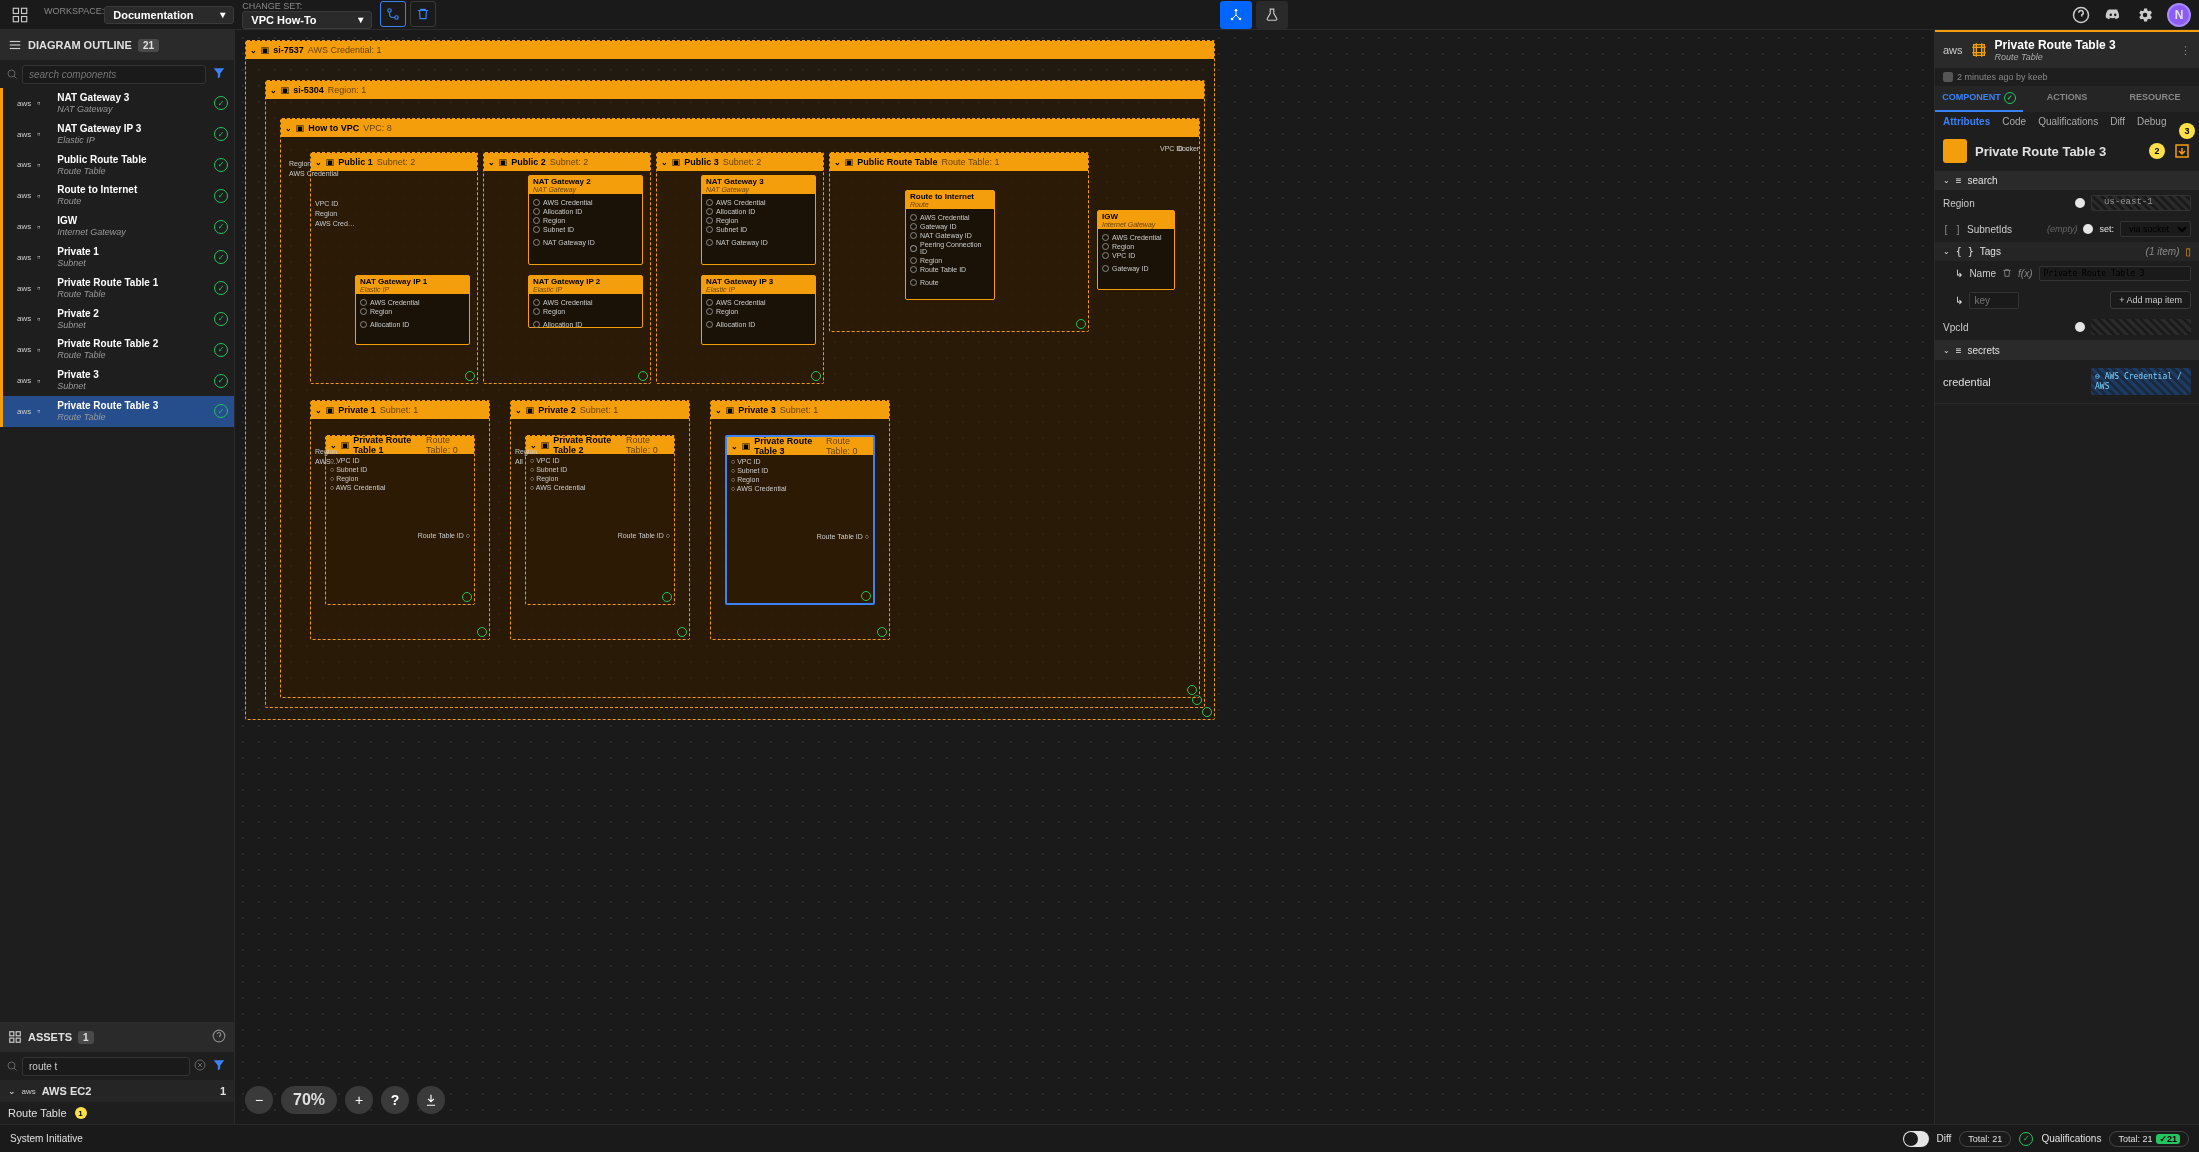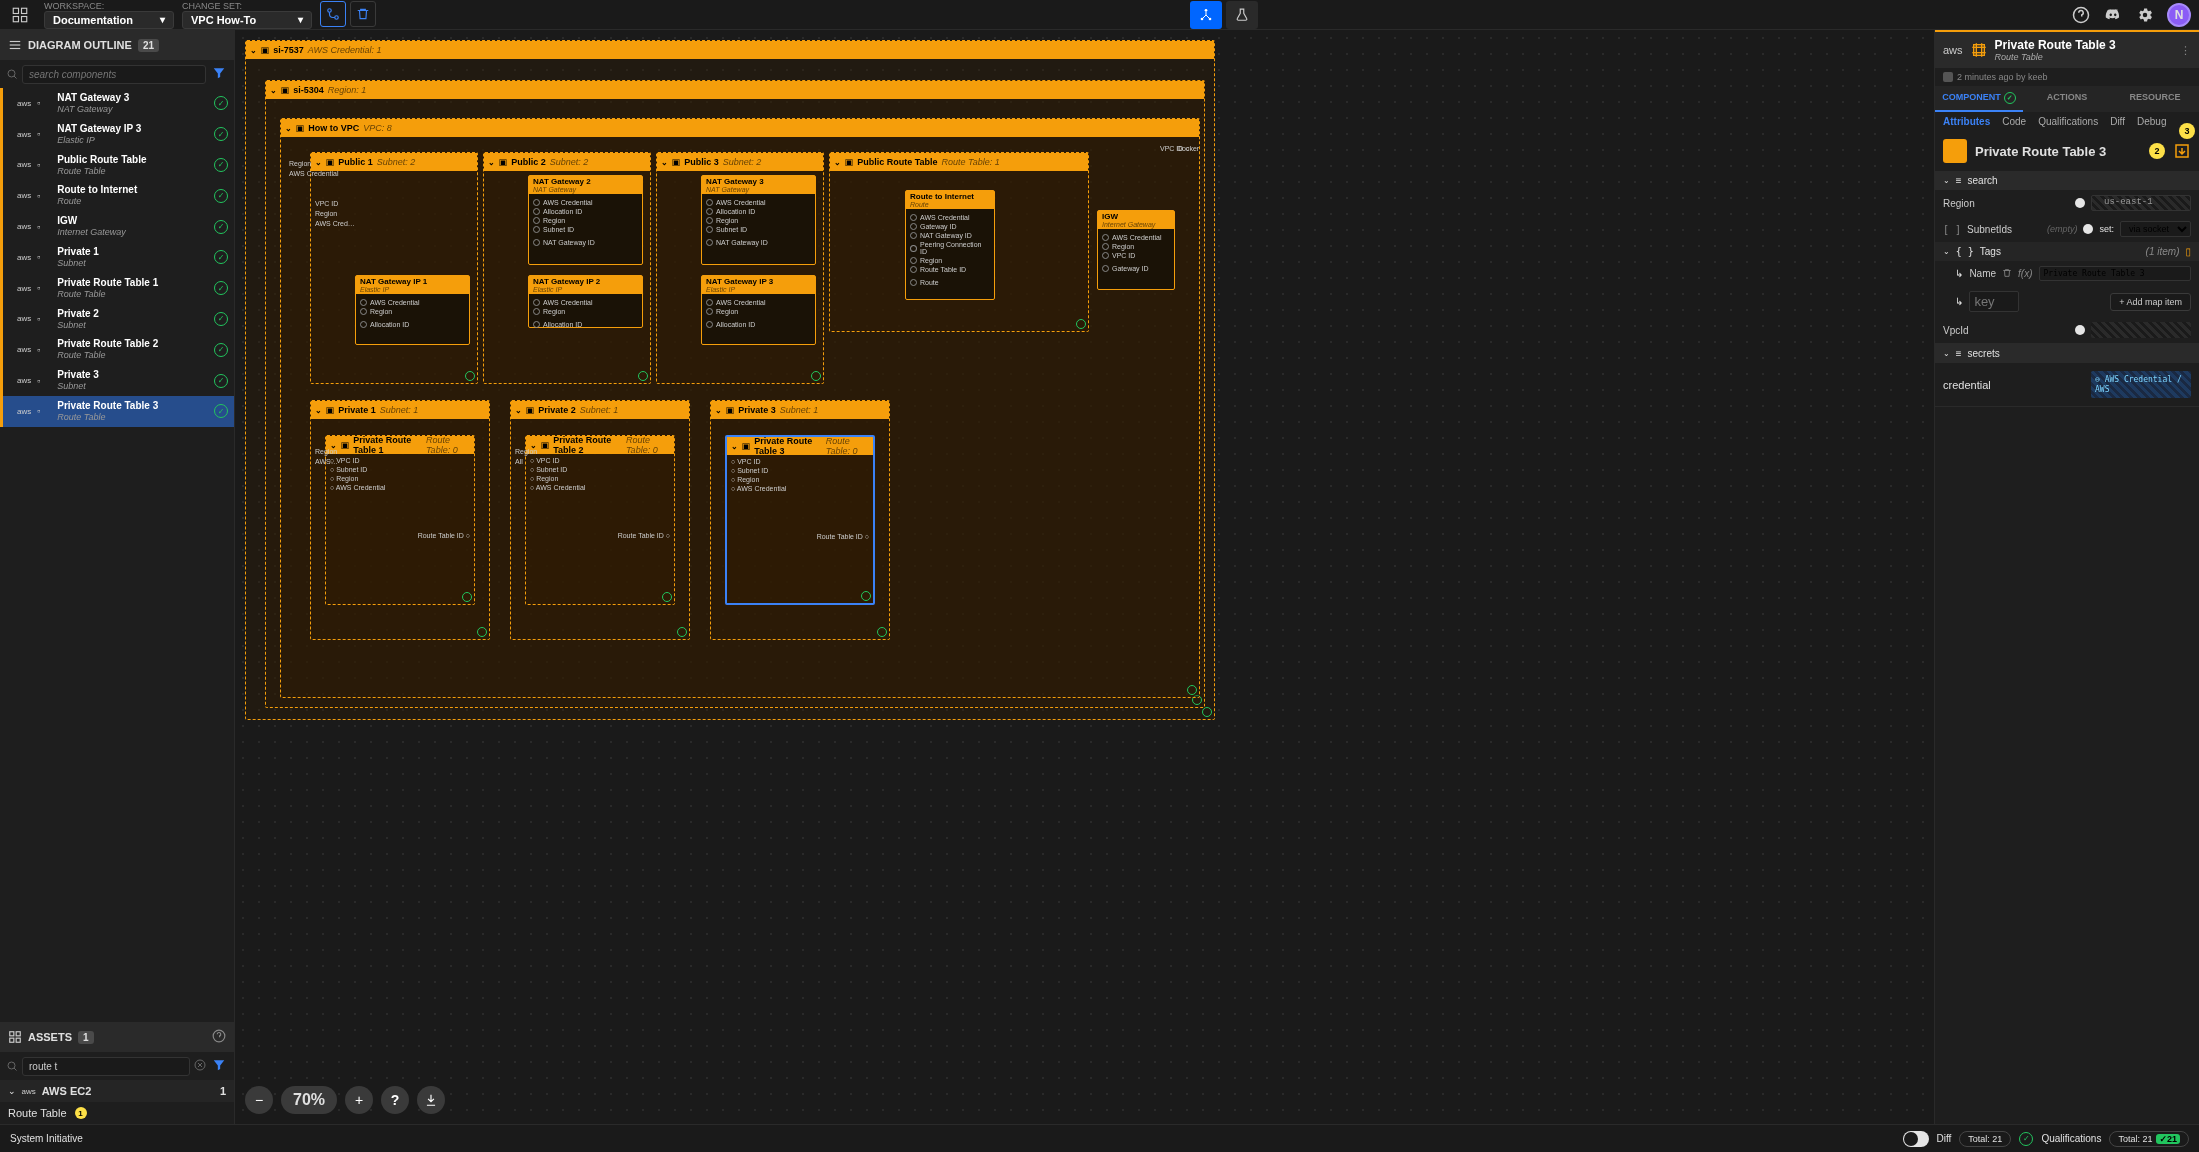--- a/index.html
+++ b/index.html
@@ -42,21 +42,21 @@
 .asset-group{display:flex;align-items:center;padding:5px 8px;gap:6px;background:#252525}
 .asset-group .chev{font-size:9px}
 .asset-group .cnt{margin-left:auto}
 .asset-row{display:flex;align-items:center;padding:5px 8px;gap:8px}
 .asset-row .dot{width:12px;height:12px;border-radius:50%;background:#fde047;color:#000;font-size:8px;font-weight:700;display:flex;align-items:center;justify-content:center}
 .canvas{flex:1;position:relative;background:#1a1a1a;background-image:radial-gradient(circle,#2a2a2a 1px,transparent 1px);background-size:16px 16px;overflow:hidden}
 .canvas-inner{position:absolute;inset:10px 10px 50px 10px;overflow:hidden}
 .frame{position:absolute;border:1px dashed #f59e0b;border-radius:2px;background:rgba(48,28,4,0.35)}
 .frame-hdr{position:absolute;top:0;left:0;right:0;height:18px;background:#f59e0b;display:flex;align-items:center;padding:0 4px;gap:4px;font-size:9px;color:#000}
 .frame-hdr .fh-t{font-weight:700}
-.frame-hdr .fh-s{font-style:italic;color:rgba(0,0,0,0.6)}
+.frame-hdr .fh-s{color:rgba(0,0,0,0.6)}
 .frame-hdr .chv{font-size:8px;font-weight:700}
 .frame .corner-status{position:absolute;bottom:2px;right:2px;width:10px;height:10px;border:1px solid #22c55e;border-radius:50%}
 .frame.selected{border:2px solid #3b82f6}
 .node{position:absolute;border:1px solid #f59e0b;background:#1a1206;border-radius:2px}
 .node-hdr{height:18px;background:#f59e0b;color:#000;display:flex;align-items:center;padding:0 4px;font-size:8px;font-weight:700;flex-direction:column;align-items:flex-start;justify-content:center;line-height:1}
 .node-hdr .ns{font-style:italic;font-weight:400;color:rgba(0,0,0,0.6);font-size:7px}
 .node-body{padding:4px;font-size:7px;color:#ccc}
 .node-body .port{display:flex;align-items:center;gap:3px;padding:1px 0}
 .node-body .port::before{content:'';width:5px;height:5px;border:1px solid #888;border-radius:50%;display:inline-block}
 .side-label{position:absolute;font-size:7px;color:#ccc;white-space:nowrap}
@@ -110,21 +110,21 @@
 
 <div class="topbar">
   <div class="logo">
     <svg viewBox="0 0 24 24">
         <rect x="3" y="3" width="7" height="7"></rect>
         <rect x="14" y="3" width="7" height="7"></rect>
         <rect x="3" y="14" width="7" height="7"></rect>
         <rect x="14" y="14" width="7" height="7"></rect>
       </svg>
   </div>
-  <div style="display:flex;flex-direction:column;margin-right:8px">
+  <div style="display:flex;flex-direction:row;margin-right:8px">
     <span class="ws-label">WORKSPACE:</span>
     <div class="ws-select">
         <span>Documentation</span>
       </div>
   </div>
   <div style="display:flex;flex-direction:column;margin-right:4px">
     <span class="ws-label">CHANGE SET:</span>
     <div class="ws-select">
         <span>VPC How-To</span>
       </div>
@@ -689,21 +689,21 @@
         <span style="margin-left:auto;cursor:pointer">
           <svg width="10" height="10" viewBox="0 0 24 24" fill="none" stroke="#888" stroke-width="2">
               <path d="M3 6h18M8 6V4h8v2M6 6l1 14h10l1-14"></path>
             </svg>
         </span>
         <span class="fx">f(x)</span>
         <input class="v" value="Private Route Table 3" style="">
       </div>
       <div class="rp-map-row">
         <span>↳</span>
-        <input style="background: rgb(26, 26, 26); border: 1px solid rgb(51, 51, 51); padding: 2px 4px; border-radius: 2px; width: 50px; font-size: 13px; color: rgb(102, 102, 102);" placeholder="key">
+        <input style="background: rgb(26, 26, 26); border: 1px solid rgb(51, 51, 51); padding: 2px 4px; border-radius: 2px; width: 50px; font-size: 10px; color: rgb(102, 102, 102);" placeholder="key">
         <span style="flex:1"></span>
         <button class="rp-add-btn">+ Add map item</button>
       </div>
       <div class="rp-row">
         <span class="lbl">VpcId</span>
         <span class="dot"></span>
         <span class="hash"></span>
       </div>
     </div>
 

